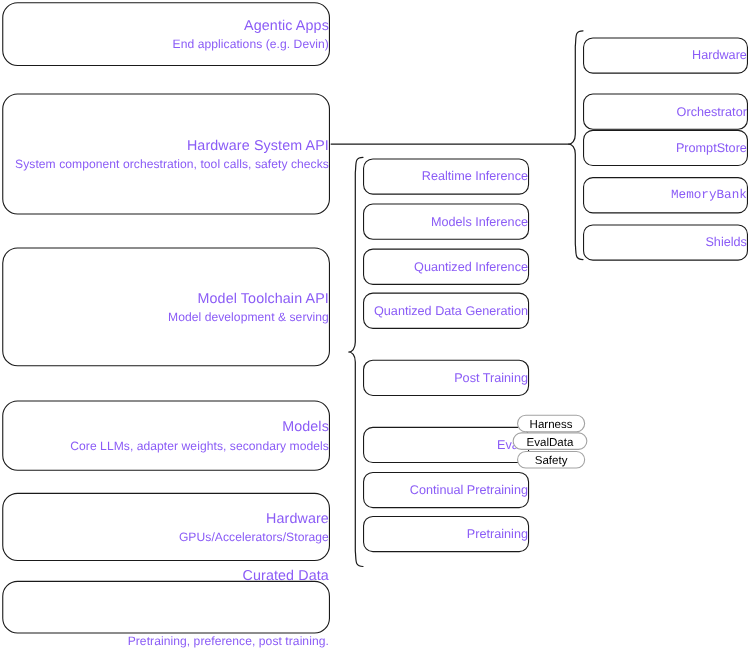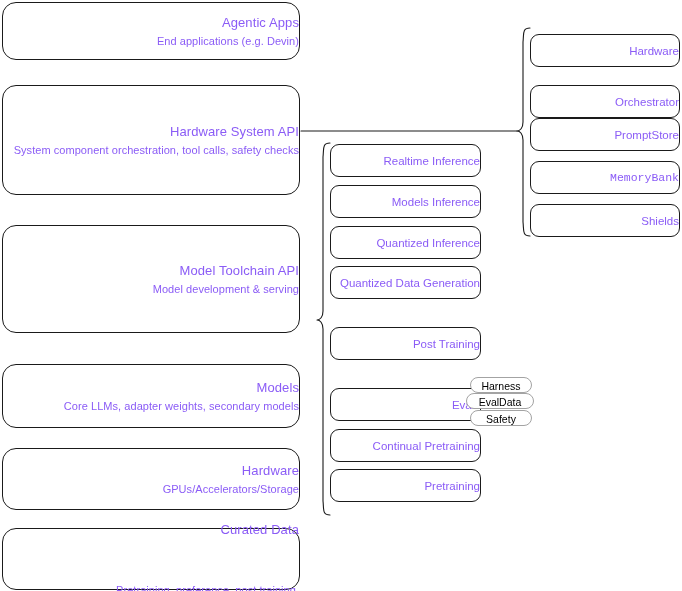--- a/index.html
+++ b/index.html
@@ -146,21 +146,21 @@
   <div class="node layer" style="top:364px;height:64px;">
     <div class="title">Models</div>
     <div class="subtitle">Core LLMs, adapter weights, secondary models</div>
   </div>
 
   <div class="node layer" style="top:448px;height:62px;">
     <div class="title">Hardware</div>
     <div class="subtitle">GPUs/Accelerators/Storage</div>
   </div>
 
-  <div class="node layer" style="top:528px;height:62px;gap:42px;">
+  <div class="node layer" style="top:528px;height:48px;gap:42px;">
     <div class="title">Curated Data</div>
     <div class="subtitle">Pretraining, preference, post training.</div>
   </div>
 
   <div class="node item mid-item" style="top:144px;">
     <span>Realtime Inference</span>
   </div>
   <div class="node item mid-item" style="top:185px;">
     <span>Models Inference</span>
   </div>

